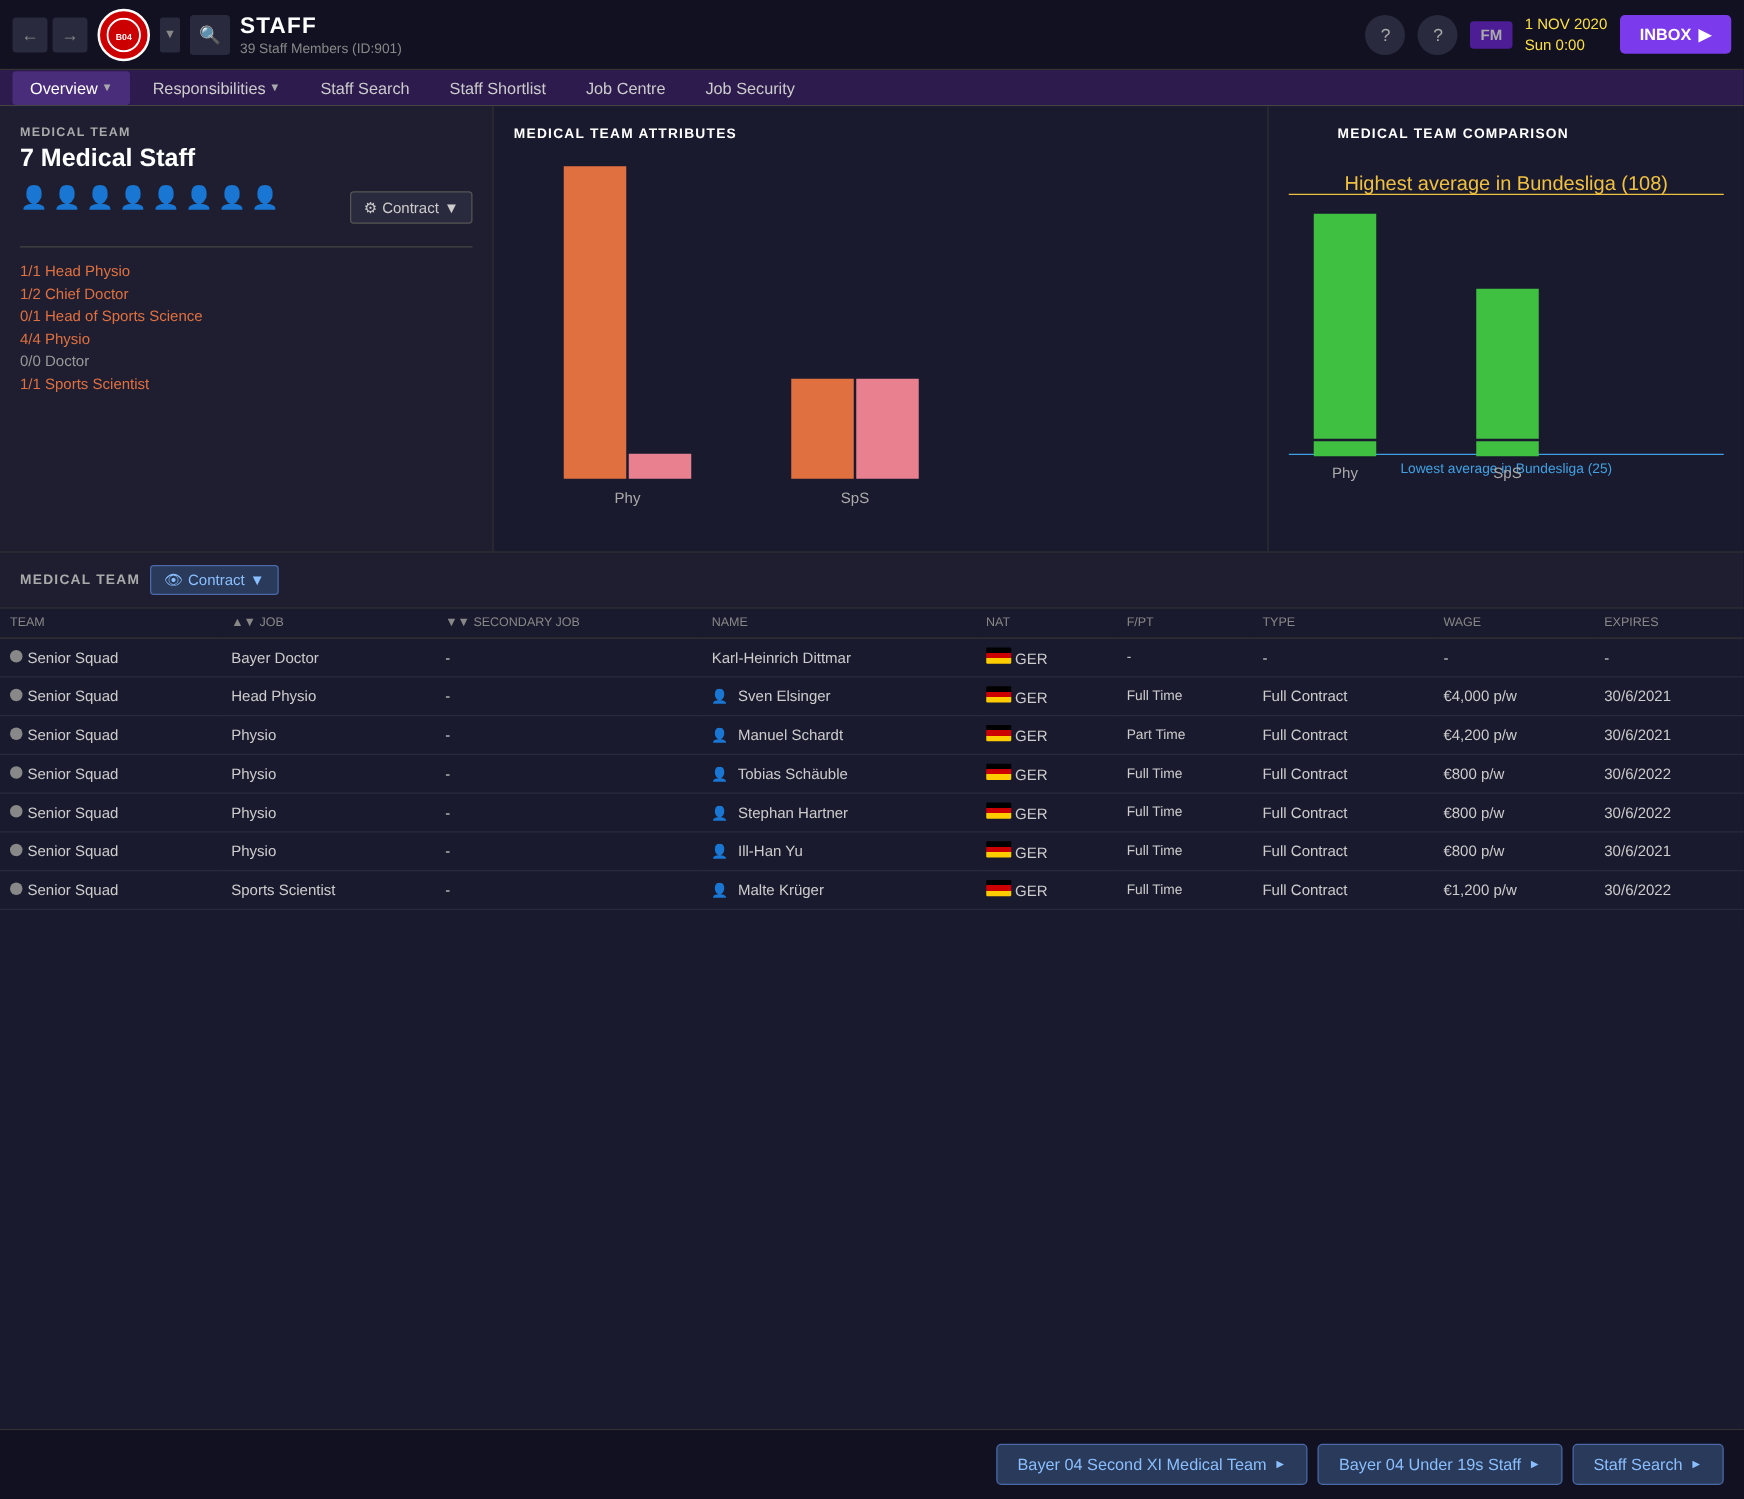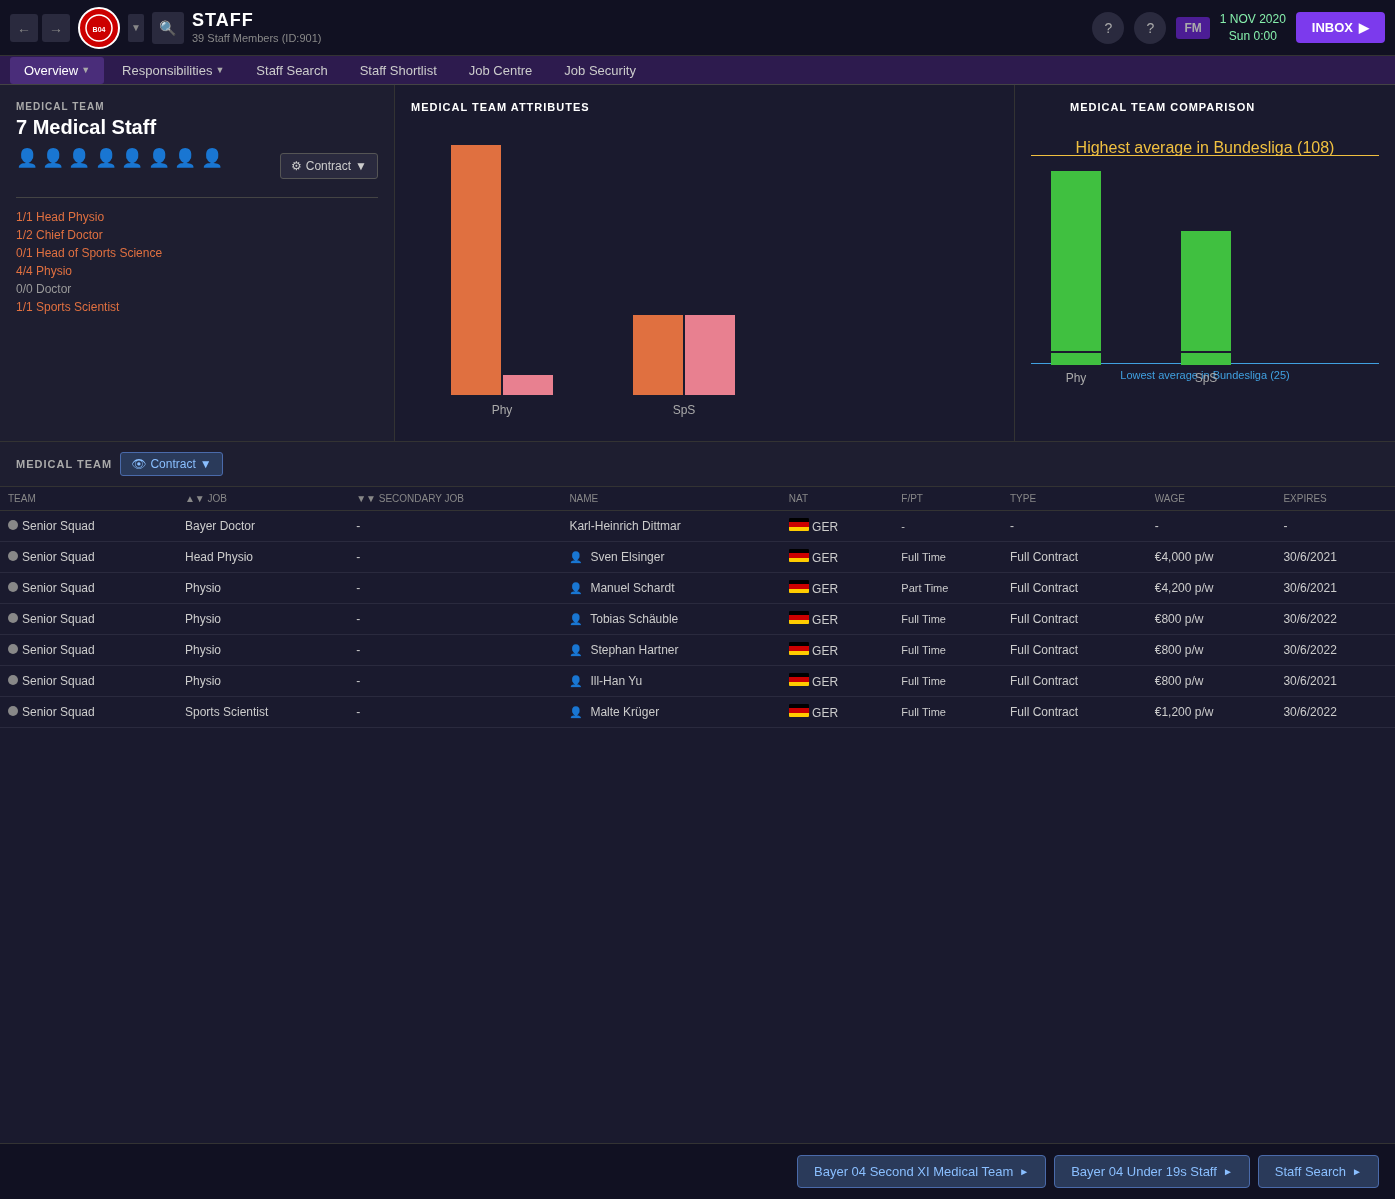--- a/index.html
+++ b/index.html
@@ -11,21 +11,21 @@
     .nav-arrow { background: #2a2a3e; border: none; color: #888; width: 28px; height: 28px; cursor: pointer; border-radius: 3px; font-size: 14px; display: flex; align-items: center; justify-content: center; }
     .club-logo { width: 42px; height: 42px; background: #cc0000; border-radius: 50%; display: flex; align-items: center; justify-content: center; font-size: 10px; font-weight: bold; color: white; border: 2px solid #fff; position: relative; }
     .club-expand { background: #2a2a3e; border: none; color: #888; width: 16px; height: 28px; cursor: pointer; border-radius: 2px; font-size: 10px; }
     .search-icon-btn { background: #2a2a3e; border: none; color: #aaa; width: 32px; height: 32px; cursor: pointer; border-radius: 3px; font-size: 14px; }
     .staff-title-area { flex: 1; }
     .staff-title-area h2 { color: #fff; font-size: 18px; font-weight: bold; letter-spacing: 1px; }
     .staff-title-area span { color: #888; font-size: 11px; }
     .top-right { display: flex; align-items: center; gap: 10px; margin-left: auto; }
     .icon-btn { background: #2a2a3e; border: none; color: #aaa; width: 32px; height: 32px; cursor: pointer; border-radius: 50%; font-size: 14px; display: flex; align-items: center; justify-content: center; }
     .fm-badge { background: #4c1d95; color: #aaa; padding: 4px 8px; border-radius: 3px; font-weight: bold; font-size: 12px; }
-    .date-area { text-align: center; color: #86efac; font-size: 12px; line-height: 1.4; }
+    .date-area { text-align: left; color: #fde047; font-size: 12px; line-height: 1.4; }
     .inbox-btn { background: #7c3aed; color: white; border: none; padding: 8px 16px; border-radius: 4px; cursor: pointer; font-size: 13px; font-weight: bold; display: flex; align-items: center; gap: 6px; }
 
     
     .sec-nav { background: #2d1b4e; display: flex; align-items: center; height: 29px; padding: 0 10px; gap: 4px; border-bottom: 1px solid #444; }
     .sec-nav-item { color: #ccc; padding: 6px 14px; cursor: pointer; border-radius: 3px; font-size: 13px; white-space: nowrap; }
     .sec-nav-item.active { background: #4a2d7a; color: #fff; }
     .sec-nav-dropdown { display: flex; align-items: center; gap: 3px; }
     .dropdown-arrow { font-size: 9px; color: #aaa; }
 
     
@@ -42,21 +42,21 @@
 
     .filter-btn { background: #2a2a3e; border: 1px solid #555; color: #ccc; padding: 5px 10px; border-radius: 3px; cursor: pointer; font-size: 12px; display: flex; align-items: center; gap: 4px; float: right; }
 
     .divider { height: 1px; background: #444; margin: 12px 0; }
 
     .staff-role-list { display: flex; flex-direction: column; gap: 4px; margin-top: 8px; }
     .role-item { color: #e07040; font-size: 12px; cursor: pointer; }
 
     
     .center-panel { flex: 1; background: #1a1a2e; padding: 16px; border-right: 1px solid #333; }
-    .chart-title { color: #fff; font-size: 11px; font-weight: bold; text-transform: uppercase; letter-spacing: 1px; margin-bottom: 24px; }
+    .chart-title { color: #fff; font-size: 11px; font-weight: bold; text-transform: uppercase; letter-spacing: 1px; margin-bottom: 12px; }
 
     
     .right-panel { width: 380px; min-width: 380px; background: #1a1a2e; padding: 16px; }
     .comparison-title { color: #fff; font-size: 11px; font-weight: bold; text-transform: uppercase; letter-spacing: 1px; margin-bottom: 12px; padding-left: 39px; }
 
     
     .table-area { background: #1a1a2e; padding: 0 0 16px 0; }
     .table-toolbar { display: flex; align-items: center; gap: 8px; padding: 10px 16px; border-top: 1px solid #333; border-bottom: 1px solid #333; background: #1e1e30; }
     .team-label { color: #aaa; font-size: 11px; font-weight: bold; text-transform: uppercase; letter-spacing: 1px; }
     .contract-btn { background: #2a3a5a; border: 1px solid #4a6aaa; color: #8abfff; padding: 4px 10px; border-radius: 3px; cursor: pointer; font-size: 12px; display: flex; align-items: center; gap: 4px; }

